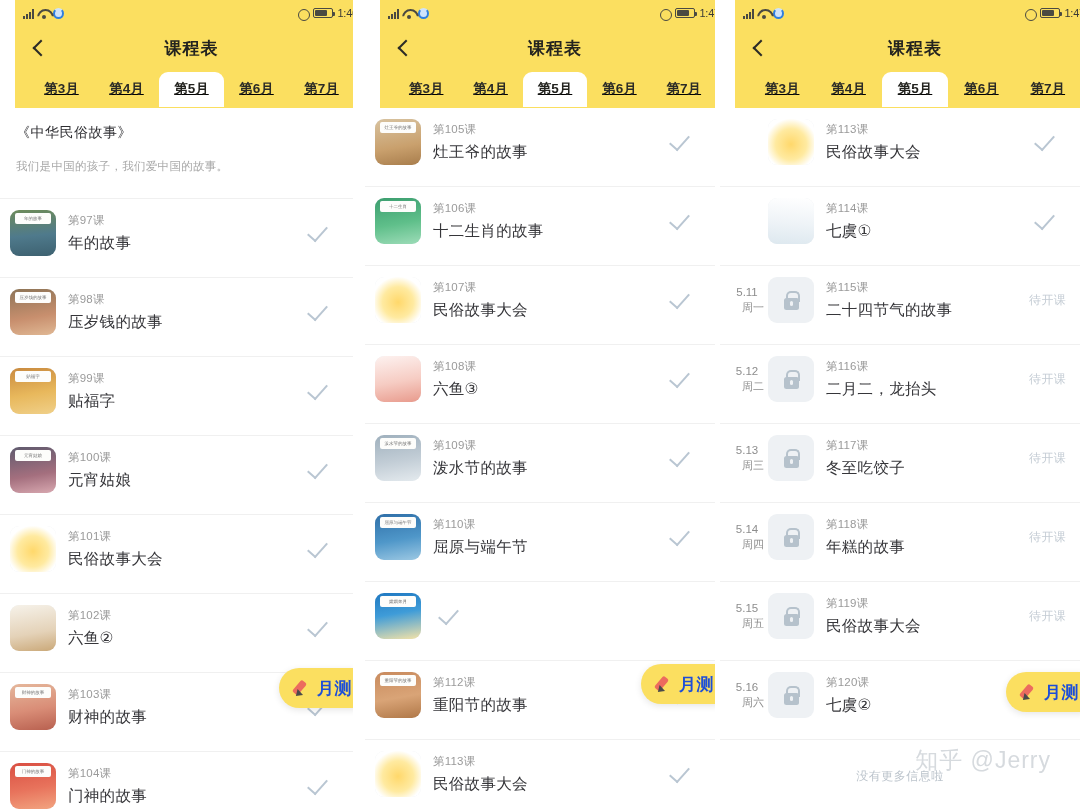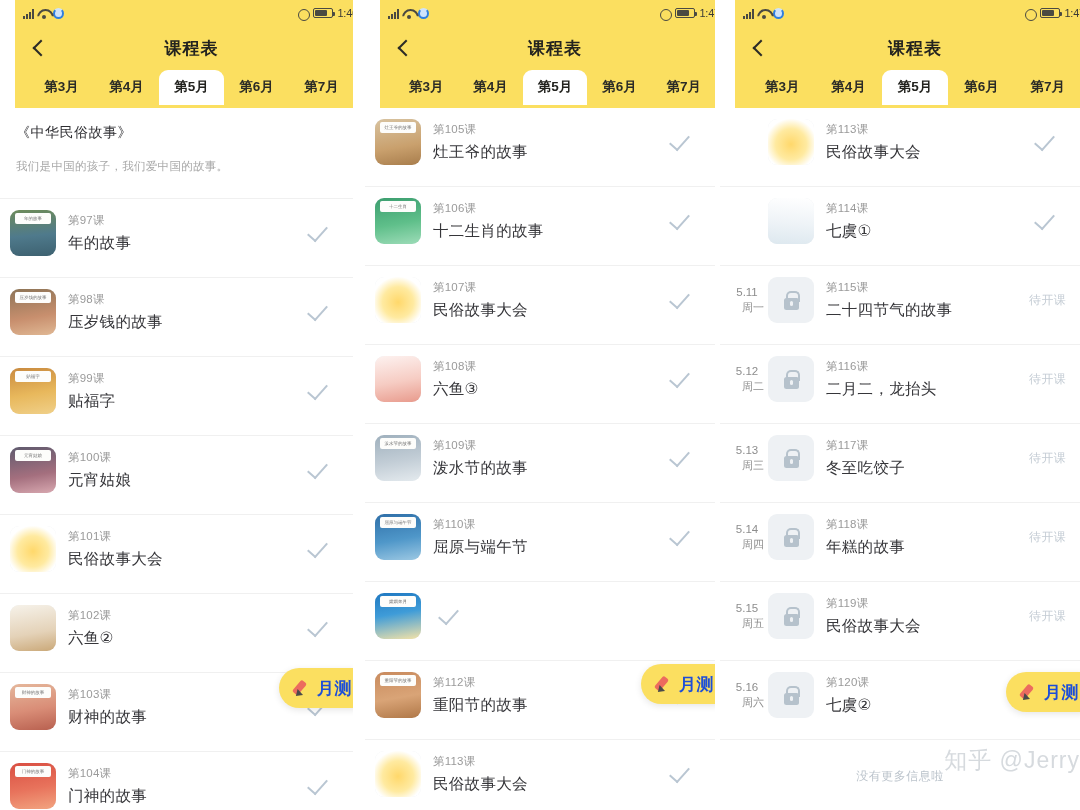--- a/index.html
+++ b/index.html
@@ -120,23 +120,24 @@
     left: 0; right: 0;
     text-align: center;
     font-size: 17px;
     font-weight: bold;
     color: #23231f;
     letter-spacing: 1px;
   }
 
   .tabs {
     display: flex;
-    align-items: flex-start;
+    align-items: center;
     height: 38px;
     padding: 0 14px;
+    text-decoration: underline;
   }
   .tab {
     flex: 1;
     text-align: center;
     font-size: 13.5px;
     font-weight: bold;
     color: #2b2b26;
     padding: 8px 0 9px;
     cursor: pointer;
     position: relative;
@@ -318,21 +319,21 @@
 
   .footer-note {
     text-align: center;
     font-size: 12px;
     color: #bcc4cc;
     padding-top: 28px;
     letter-spacing: 0.5px;
   }
   .watermark {
     position: absolute;
-    right: 0;
+    right: 29px;
     bottom: 34px;
     font-size: 23px;
     color: #d6dade;
     letter-spacing: 1px;
     z-index: 25;
     white-space: nowrap;
     font-weight: 300;
   }
 
   

